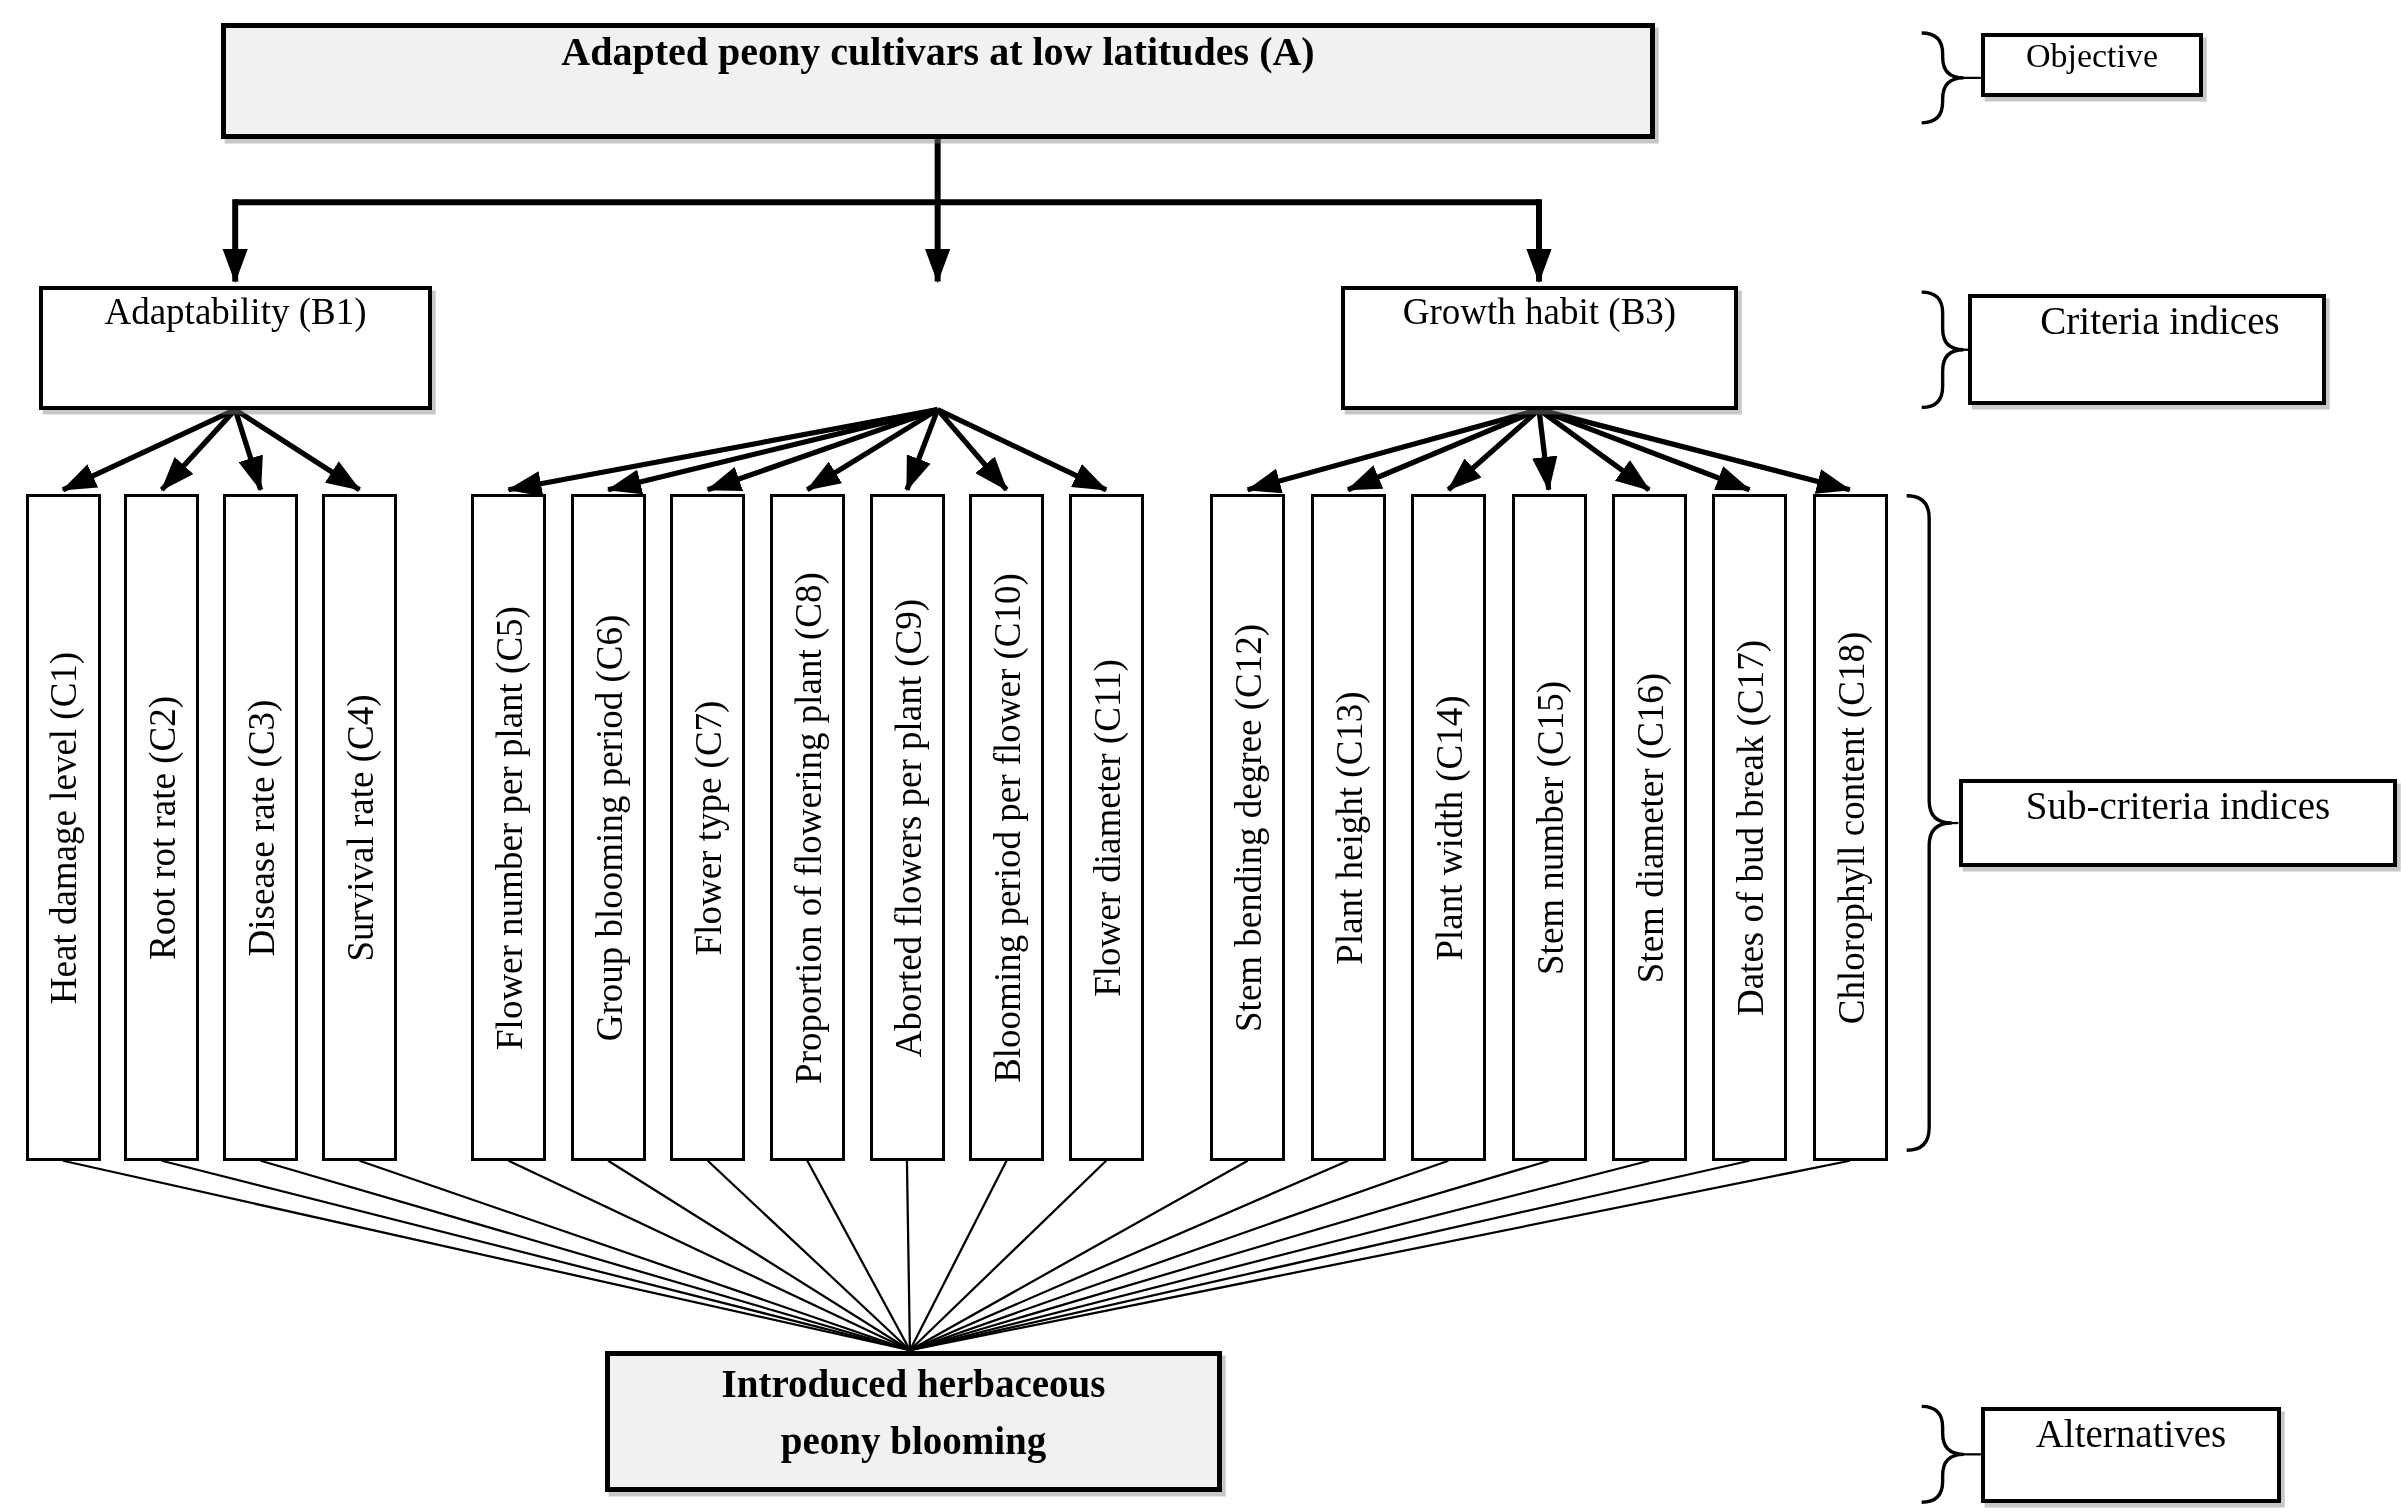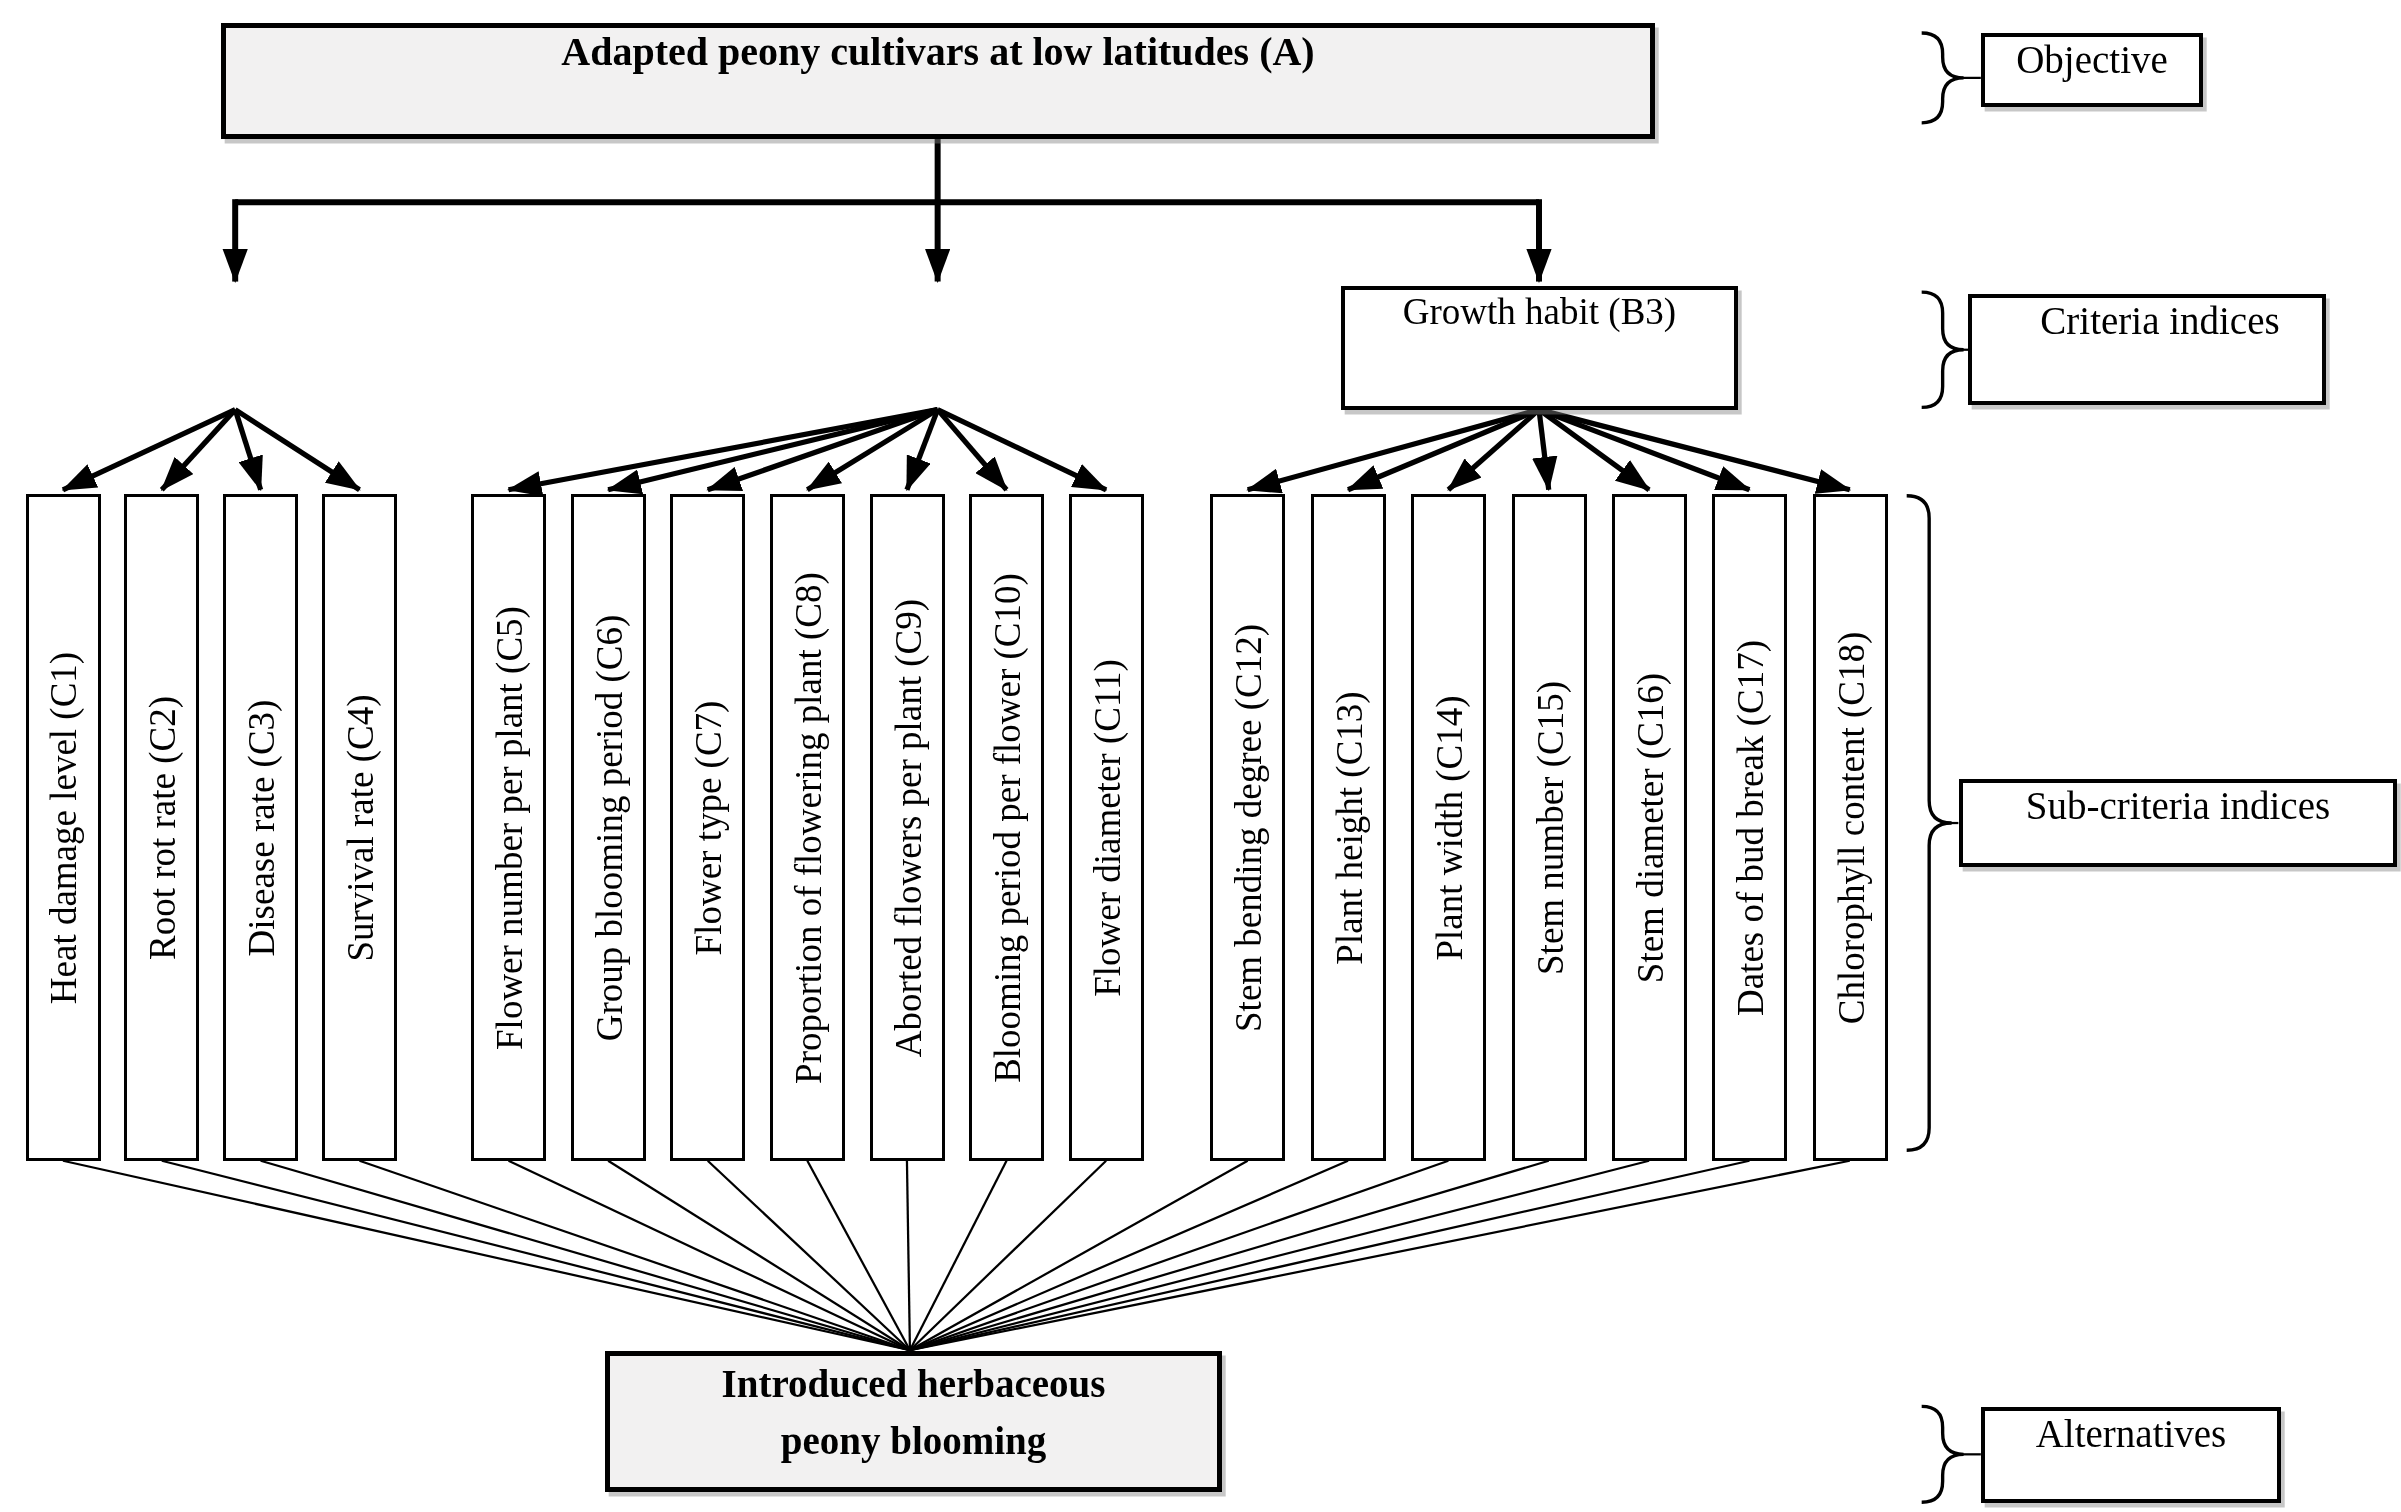--- a/index.html
+++ b/index.html
@@ -21,21 +21,21 @@
     box-sizing:border-box;
     z-index:2;
     box-shadow:3.7px 4.5px 0 rgba(130,130,130,0.45);
   }
   .box.shaded{background:#f2f1f1;border-width:5.2px;}
   #box-a{left:221px;top:22.5px;width:1434px;height:116px;font-size:40px;font-weight:bold;}
   #box-b1{left:39px;top:286px;width:393px;height:124px;font-size:37px;}
   #box-b2{left:676px;top:286px;width:524px;height:124px;font-size:37px;}
   #box-b3{left:1341px;top:286px;width:397px;height:124px;font-size:37px;}
   #box-alt{left:605px;top:1351px;width:617px;height:141px;font-size:39px;font-weight:bold;line-height:1.45;}
-  #lbl-0{left:1981px;top:33px;width:222px;height:74px;font-size:39px;}
+  #lbl-0{left:1981px;top:33px;width:222px;height:64px;font-size:34px;}
   #lbl-1{left:1968px;top:294px;width:358px;height:111px;font-size:39px;padding-left:26px;}
   #lbl-2{left:1959px;top:779px;width:438px;height:88px;font-size:39px;}
   #lbl-3{left:1981px;top:1407px;width:300px;height:96px;font-size:39px;}
   .vbox{
     position:absolute;top:494px;height:667px;width:75px;
     background:#ffffff;border:3.7px solid #000;box-sizing:border-box;
     z-index:2;
   }
   .vbox .vlabel{
     position:absolute;left:50%;top:50%;
@@ -103,20 +103,23 @@
         <line x1="2604" y1="1099" x2="2615" y2="1099" stroke="#000000" stroke-width="3"></line>
         <path d="M 2566,1878 Q 2594,1878 2594,1906 L 2594,1914 Q 2594,1942 2622,1942 Q 2594,1942 2594,1970 L 2594,1978 Q 2594,2006 2566,2006" fill="none" stroke="#000000" stroke-width="4.5"></path>
         <line x1="2620" y1="1942" x2="2645" y2="1942" stroke="#000000" stroke-width="3"></line>
       </g>
   </svg>
 
   <div class="box shaded" id="box-a" style="background: rgb(242, 241, 241);">
     <span>Adapted peony cultivars at low latitudes (A)</span>
   </div>
 
+  <div class="box" id="box-b1">
+    <span>Adaptability (B1)</span>
+  </div>
   <div class="box" id="box-b3">
     <span>Growth habit (B3)</span>
   </div>
 
   <div id="sub-row">
       <div class="vbox" style="left: 25.5px;">
         <span class="vlabel">Heat damage level (C1)</span>
       </div>
       <div class="vbox" style="left: 124px;">
         <span class="vlabel">Root rot rate (C2)</span>

